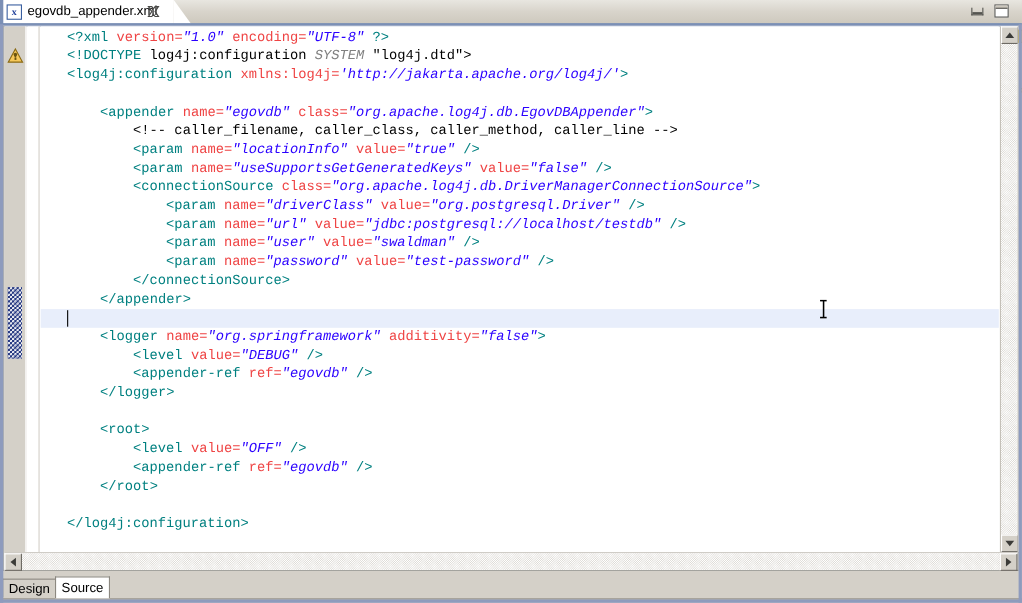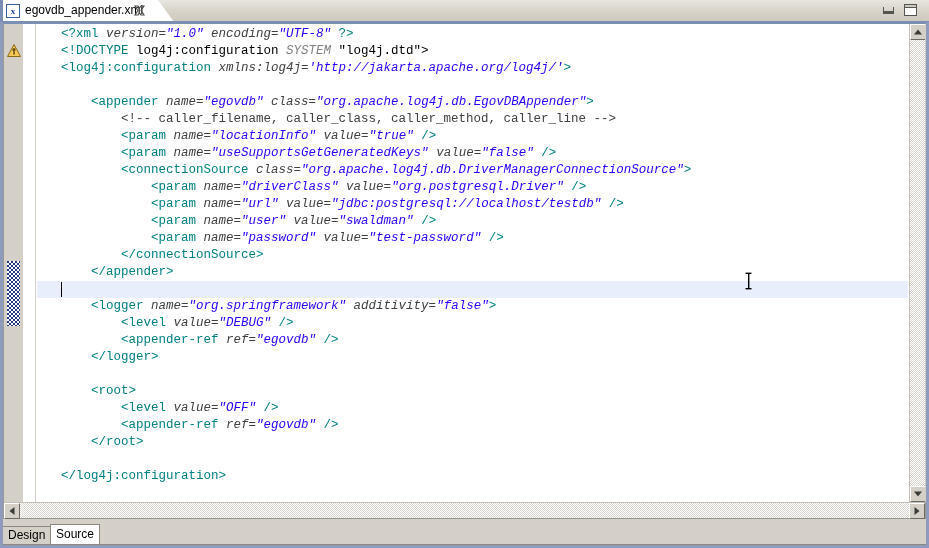--- a/index.html
+++ b/index.html
@@ -211,24 +211,24 @@
   }
   .caret {
     position: absolute;
     left: 57px; top: 1px;
     width: 1px; height: 15px;
     background: #000000;
   }
 
   
   .t-tag   { color: #008080; }
-  .t-attr  { color: #404040; font-style: italic; }
+  .t-attr  { color: #ef4444; }
   .t-val   { color: #2a00ff; font-style: italic; }
   .t-doct  { color: #808080; font-style: italic; }
-  .t-cmt   { color: #404040; }
+  .t-cmt   { color: #000000; }
   .t-plain { color: #000000; }
 
   
   .vscroll {
     position: absolute;
     right: 0; top: 0;
     width: 16px;
     bottom: 16px;
     background: #ffffff;
     border-left: 1px solid #c4c0b8;

